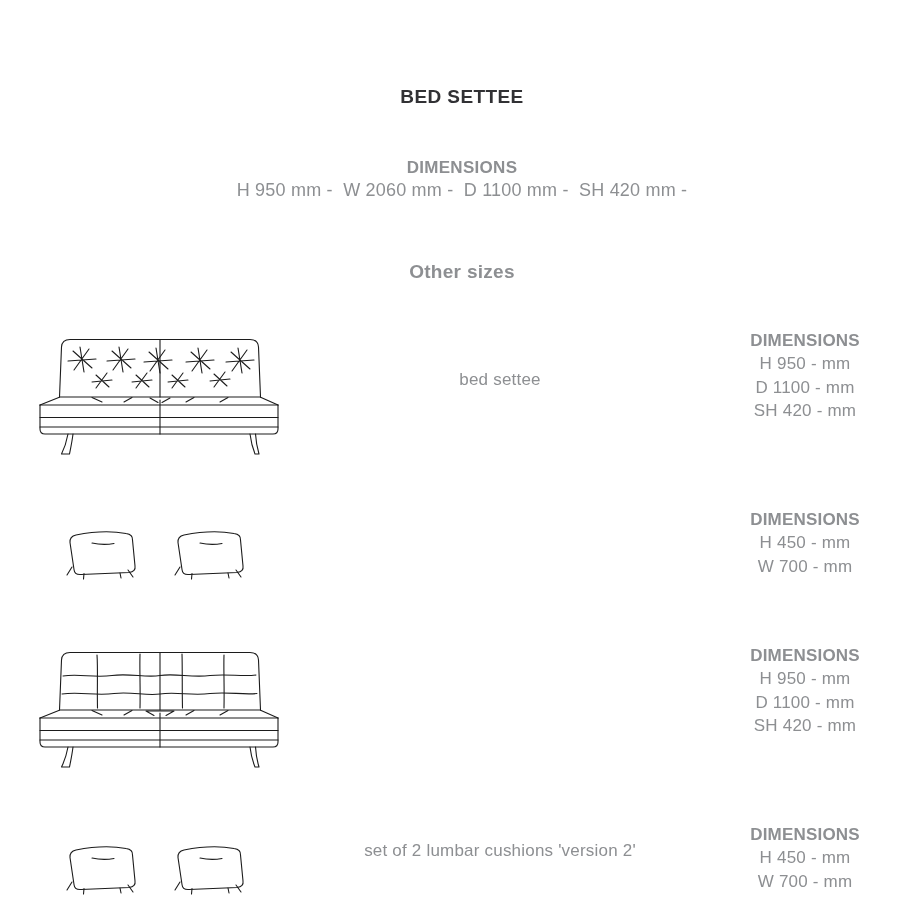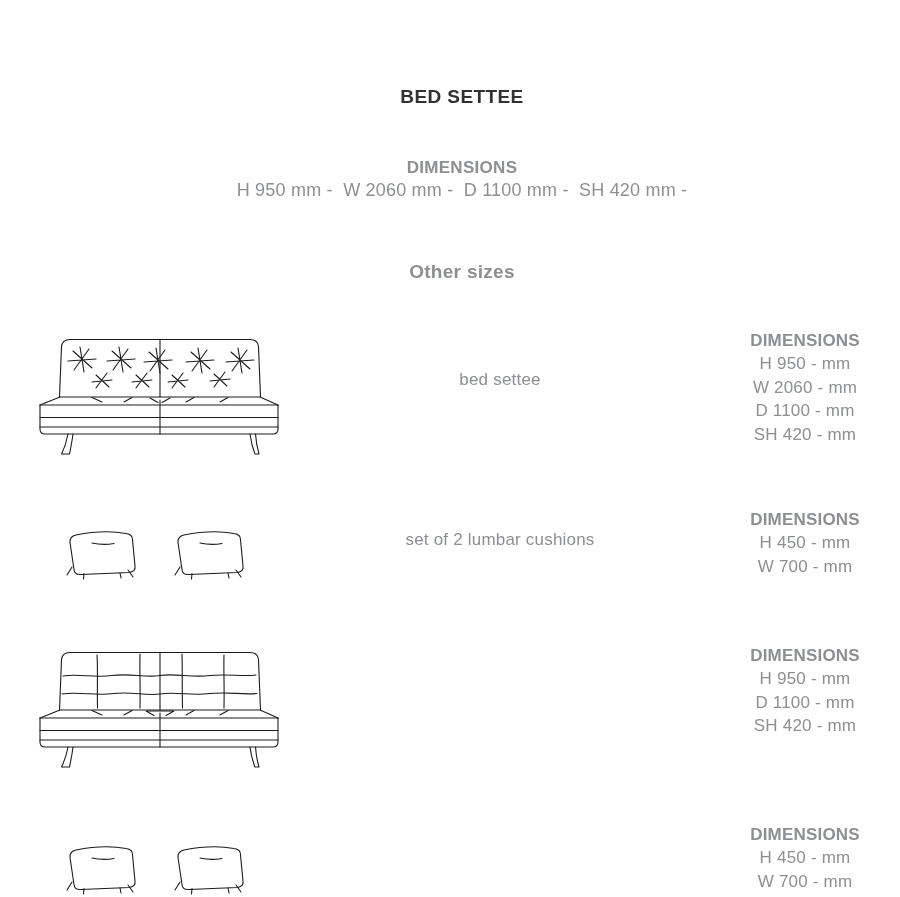--- a/index.html
+++ b/index.html
@@ -119,39 +119,37 @@
       <path d="M58,63.5 L68,68 M98,63.5 L90,68 M116,64 L124,68.5 M136,64 L128,68.5 M160,63.5 L152,68 M194,63.5 L186,68"></path>
 
       <path d="M34,100 C32.5,108 30,115 27.5,120 M39,100 C38,108 36.5,115 35.5,120 M27.5,120 L35.5,120"></path>
       <path d="M216,100 C217,108 219,115 221,120 M221.5,100 C222,108 223.5,115 225,120 M221,120 L225,120"></path>
     </svg>
   </div>
   <div class="item-label label-r1">bed settee</div>
   <div class="dims-block dims-r1">
     <div class="dims-title">DIMENSIONS</div>
     <div class="dims-line">H 950 - mm</div>
-    <div class="dims-line">W 2060 - mm</div>
     <div class="dims-line">D 1100 - mm</div>
     <div class="dims-line">SH 420 - mm</div>
   </div>
 
   <div class="drawing svg-r2">
     <svg width="185" height="58" viewBox="0 0 185 58">
       <defs>
         <g id="pillow-a">
           <path d="M12,10 Q40,4.5 62,8.5 Q69,9.5 68.5,15 L71,41 Q72,46.5 65,47.5 L17,49.5 Q10.5,50 10,44.5 L6,17.5 Q5.5,11.5 12,10 Z"></path>
           <path d="M28,18 Q39,20.5 50,18.5"></path>
           <path d="M8,42 L3,50 M20,48.5 L19.5,54 M64,45 L69,52 M56,48 L57,53"></path>
         </g>
       </defs>
       <use href="#pillow-a"></use>
       <use href="#pillow-a" transform="translate(108,0)"></use>
     </svg>
   </div>
-  <div class="item-label label-r2">set of 2 lumbar cushions</div>
   <div class="dims-block dims-r2">
     <div class="dims-title">DIMENSIONS</div>
     <div class="dims-line">H 450 - mm</div>
     <div class="dims-line">W 700 - mm</div>
   </div>
 
   <div class="drawing svg-r3">
     <svg width="260" height="125" viewBox="0 0 260 125">
 
       <path d="M25.5,63 L27.5,13 Q28,5.5 36,5.5 L216,5.5 Q224,5.5 224.5,13 L226.5,63"></path>
@@ -184,19 +182,20 @@
         <g id="pillow-b">
           <path d="M12,10 Q40,4.5 62,8.5 Q69,9.5 68.5,15 L71,41 Q72,46.5 65,47.5 L17,49.5 Q10.5,50 10,44.5 L6,17.5 Q5.5,11.5 12,10 Z"></path>
           <path d="M28,18 Q39,20.5 50,18.5"></path>
           <path d="M8,42 L3,50 M20,48.5 L19.5,54 M64,45 L69,52 M56,48 L57,53"></path>
         </g>
       </defs>
       <use href="#pillow-b"></use>
       <use href="#pillow-b" transform="translate(108,0)"></use>
     </svg>
   </div>
+  <div class="item-label label-r4">set of 2 lumbar cushions 'version 2'</div>
   <div class="dims-block dims-r4">
     <div class="dims-title">DIMENSIONS</div>
     <div class="dims-line">H 450 - mm</div>
     <div class="dims-line">W 700 - mm</div>
   </div>
 
 </div>
 
 </body></html>

